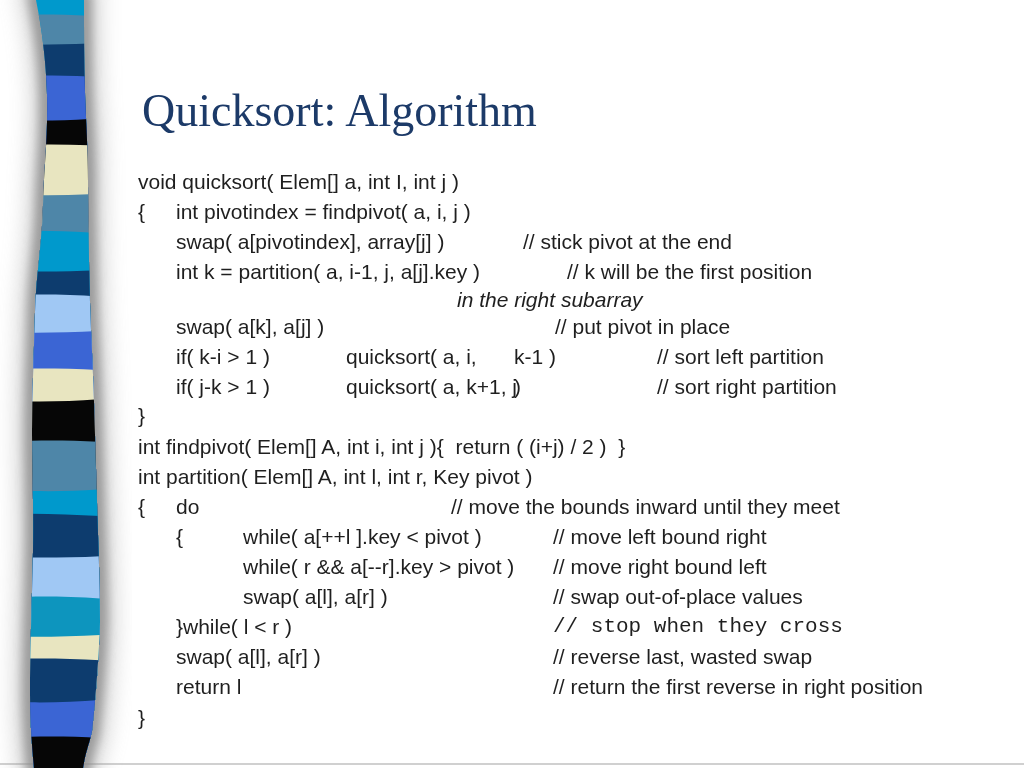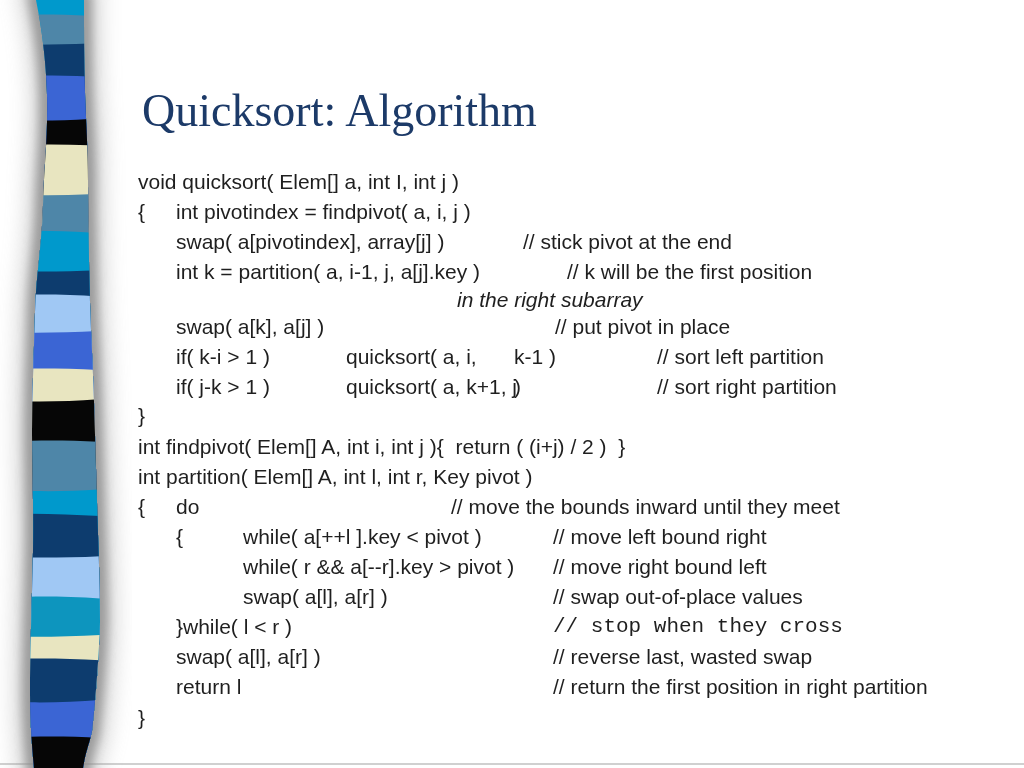--- a/index.html
+++ b/index.html
@@ -142,20 +142,20 @@
       <div class="code-line" style="top: 613px;">
         <span class="code-seg" style="left: 176px;">}while( l &lt; r )</span>
         <span class="code-seg" style="left: 553px; font-family: Liberation Mono, monospace;">// stop when they cross</span>
       </div>
       <div class="code-line" style="top: 643px;">
         <span class="code-seg" style="left: 176px;">swap( a[l], a[r] )</span>
         <span class="code-seg" style="left: 553px;">// reverse last, wasted swap</span>
       </div>
       <div class="code-line" style="top: 673px;">
         <span class="code-seg" style="left: 176px;">return l</span>
-        <span class="code-seg" style="left: 553px;">// return the first position in right partition</span>
+        <span class="code-seg" style="left: 553px;">// return the first reverse in right position</span>
       </div>
       <div class="code-line" style="top: 704px;">
         <span class="code-seg" style="left: 138px;">}</span>
       </div>
     </div>
 
 </div>
 
 </body></html>

